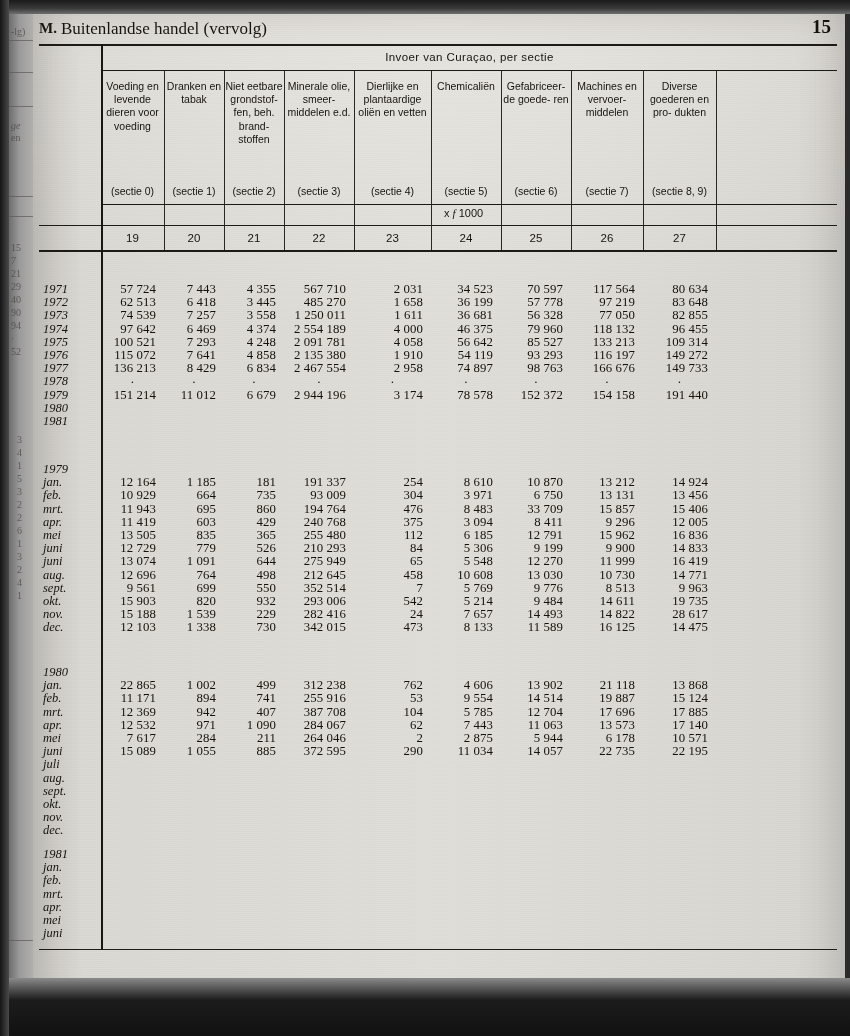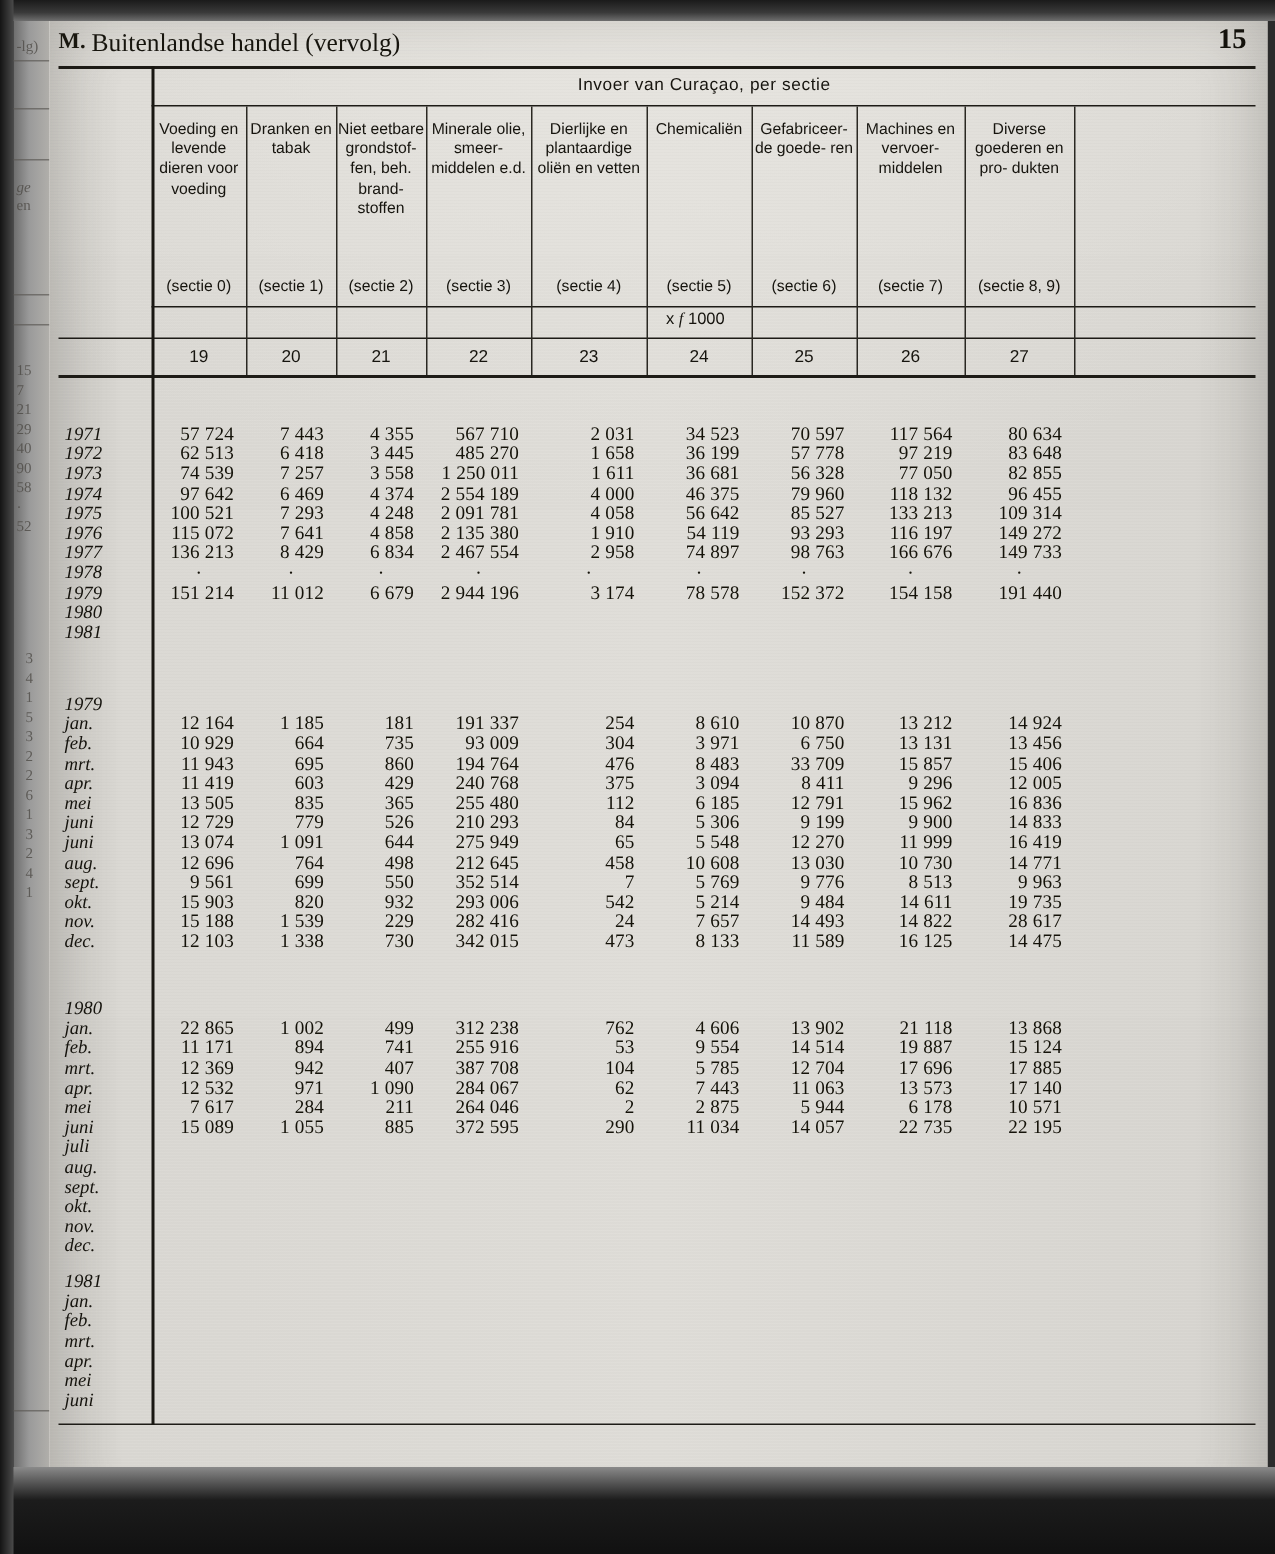--- a/index.html
+++ b/index.html
@@ -107,21 +107,21 @@
     <div class="fp-line" style="top: 110px; left: 4px; font-size: 10px; font-style: italic;">ge</div>
     <div class="fp-line" style="top: 122px; left: 4px; font-size: 10px;">en</div>
     <div class="fp-rule" style="top: 186px;"></div>
     <div class="fp-rule" style="top: 206px;"></div>
     <div class="fp-line" style="top: 232px; left: 4px; font-size: 10px;">15</div>
     <div class="fp-line" style="top: 245px; left: 4px; font-size: 10px;">7</div>
     <div class="fp-line" style="top: 258px; left: 4px; font-size: 10px;">21</div>
     <div class="fp-line" style="top: 271px; left: 4px; font-size: 10px;">29</div>
     <div class="fp-line" style="top: 284px; left: 4px; font-size: 10px;">40</div>
     <div class="fp-line" style="top: 297px; left: 4px; font-size: 10px;">90</div>
-    <div class="fp-line" style="top: 310px; left: 4px; font-size: 10px;">58</div>
+    <div class="fp-line" style="top: 310px; left: 4px; font-size: 10px;">94</div>
     <div class="fp-line" style="top: 323px; left: 4px; font-size: 10px;">·</div>
     <div class="fp-line" style="top: 336px; left: 4px; font-size: 10px;">52</div>
     <div class="fp-line" style="top: 424px; left: 10px; font-size: 10px;">3</div>
     <div class="fp-line" style="top: 437px; left: 10px; font-size: 10px;">4</div>
     <div class="fp-line" style="top: 450px; left: 10px; font-size: 10px;">1</div>
     <div class="fp-line" style="top: 463px; left: 10px; font-size: 10px;">5</div>
     <div class="fp-line" style="top: 476px; left: 10px; font-size: 10px;">3</div>
     <div class="fp-line" style="top: 489px; left: 10px; font-size: 10px;">2</div>
     <div class="fp-line" style="top: 502px; left: 10px; font-size: 10px;">2</div>
     <div class="fp-line" style="top: 515px; left: 10px; font-size: 10px;">6</div>

